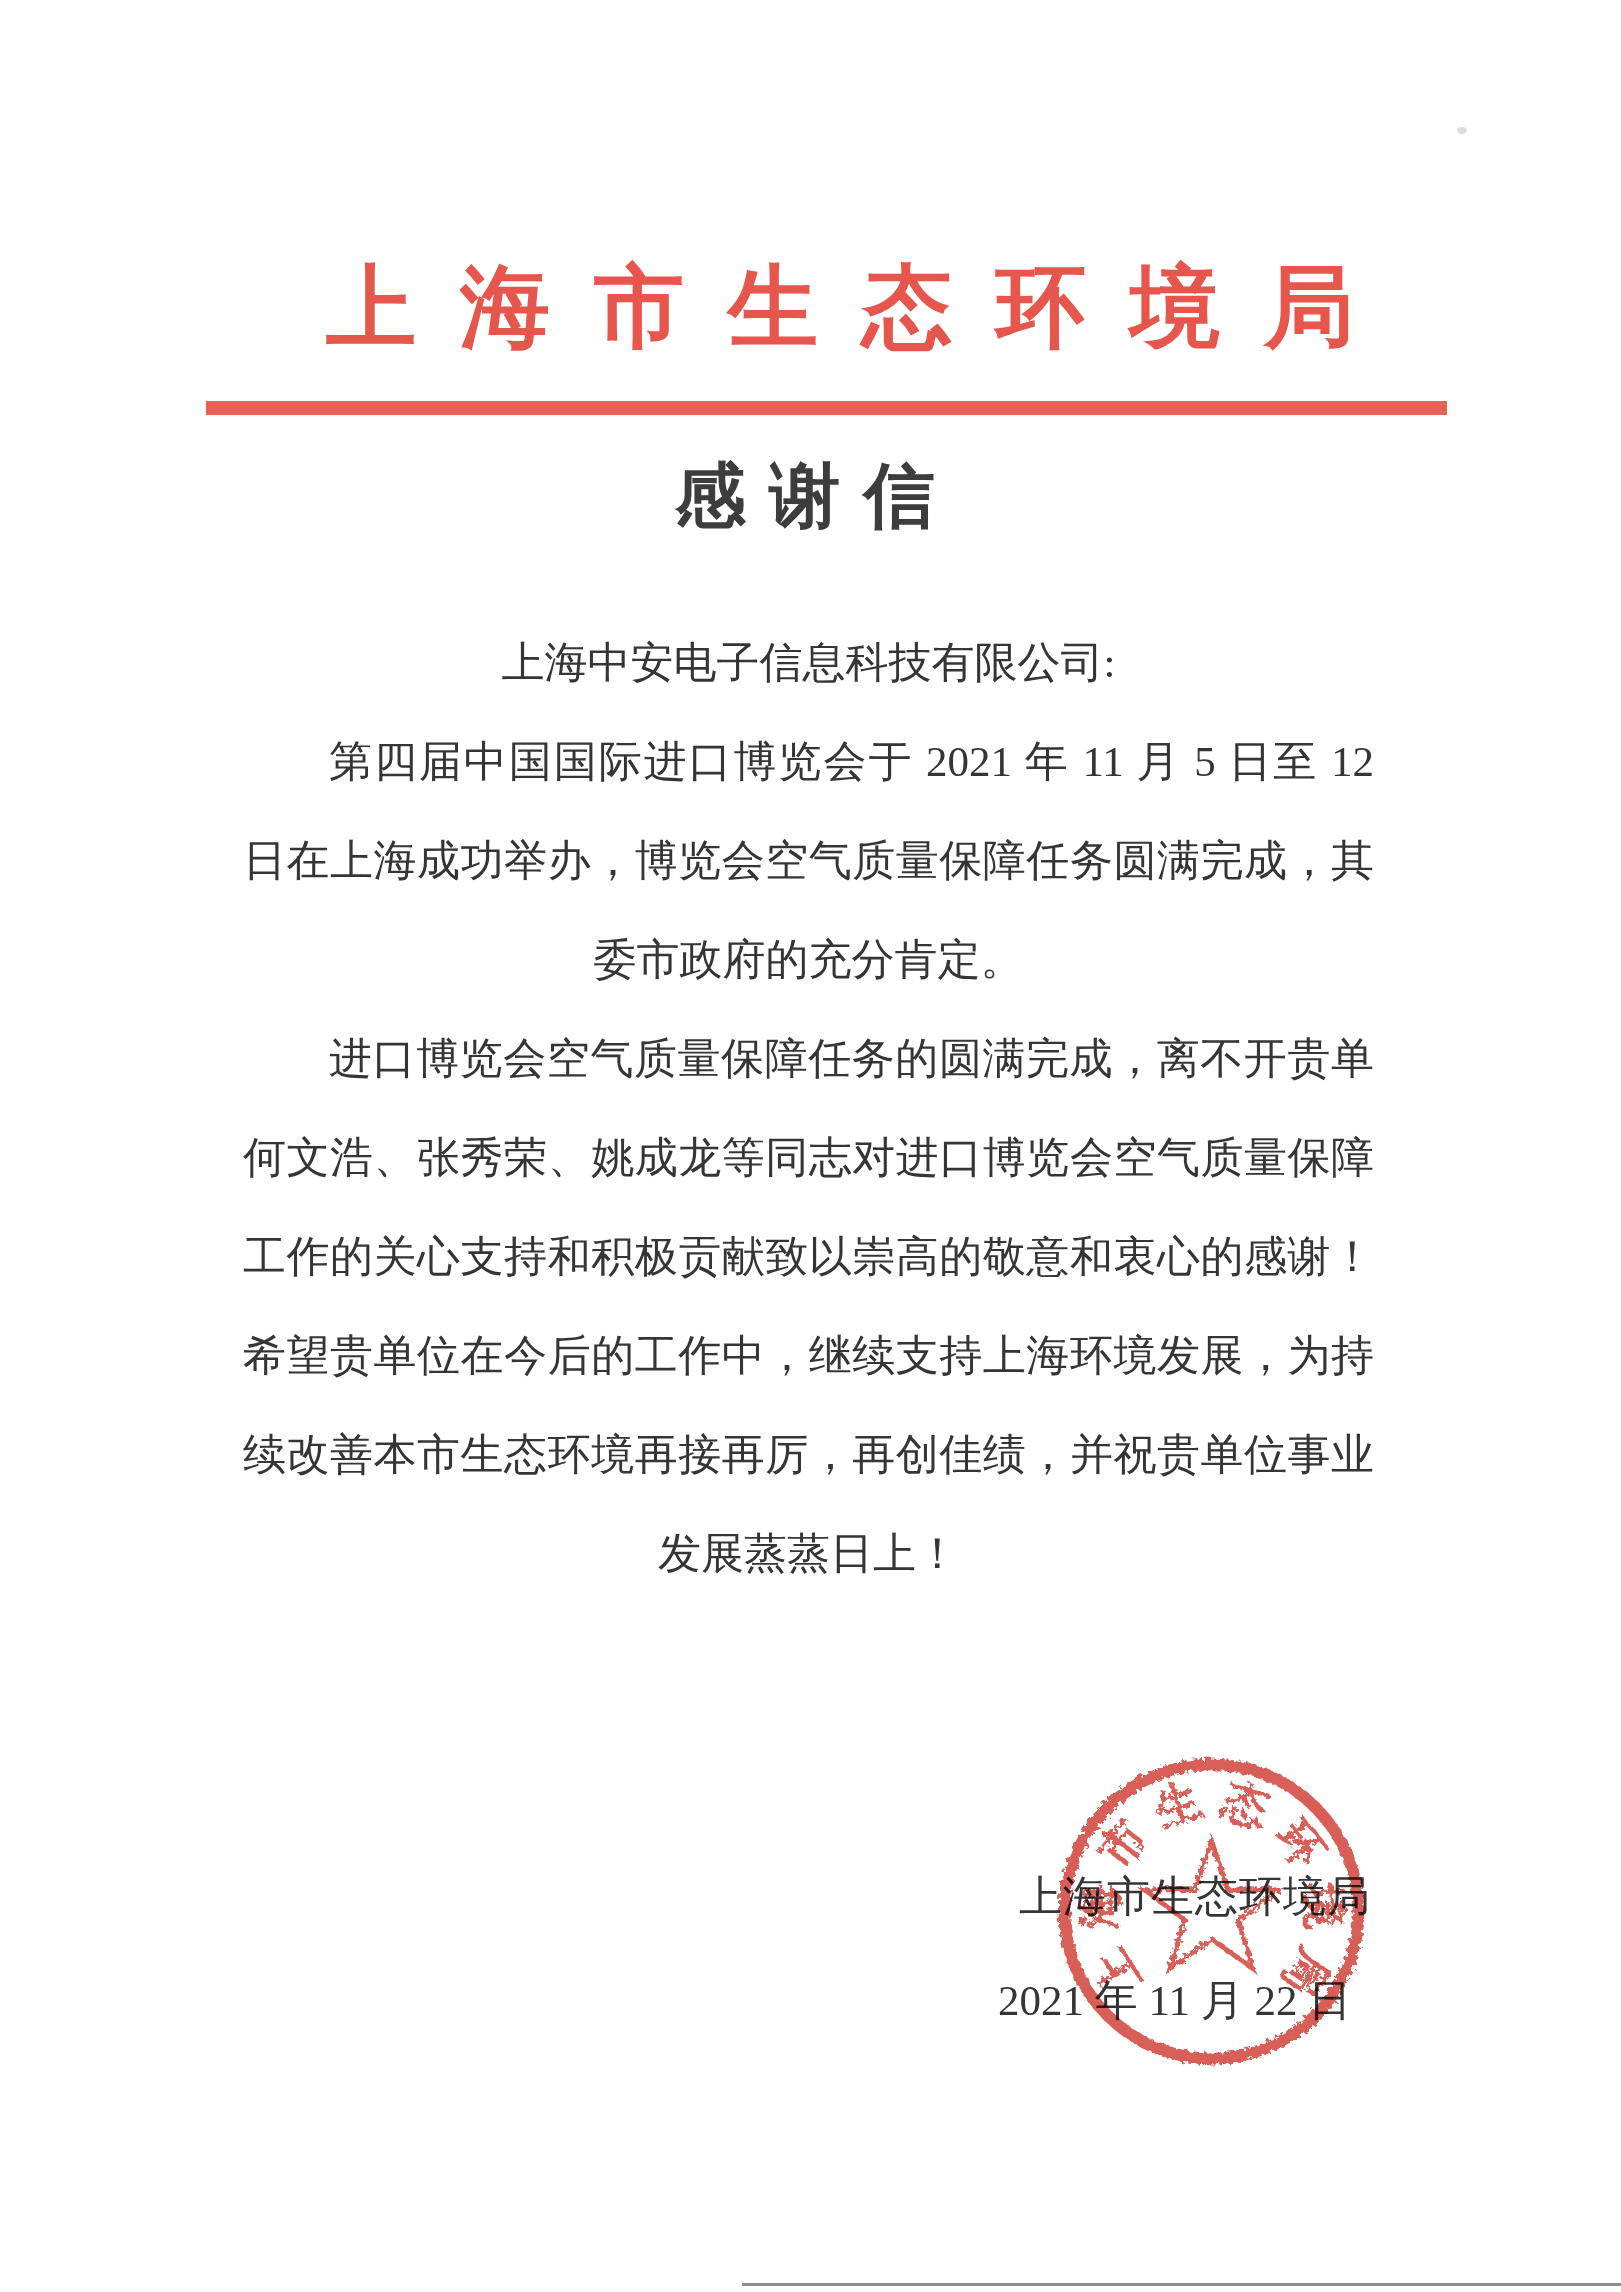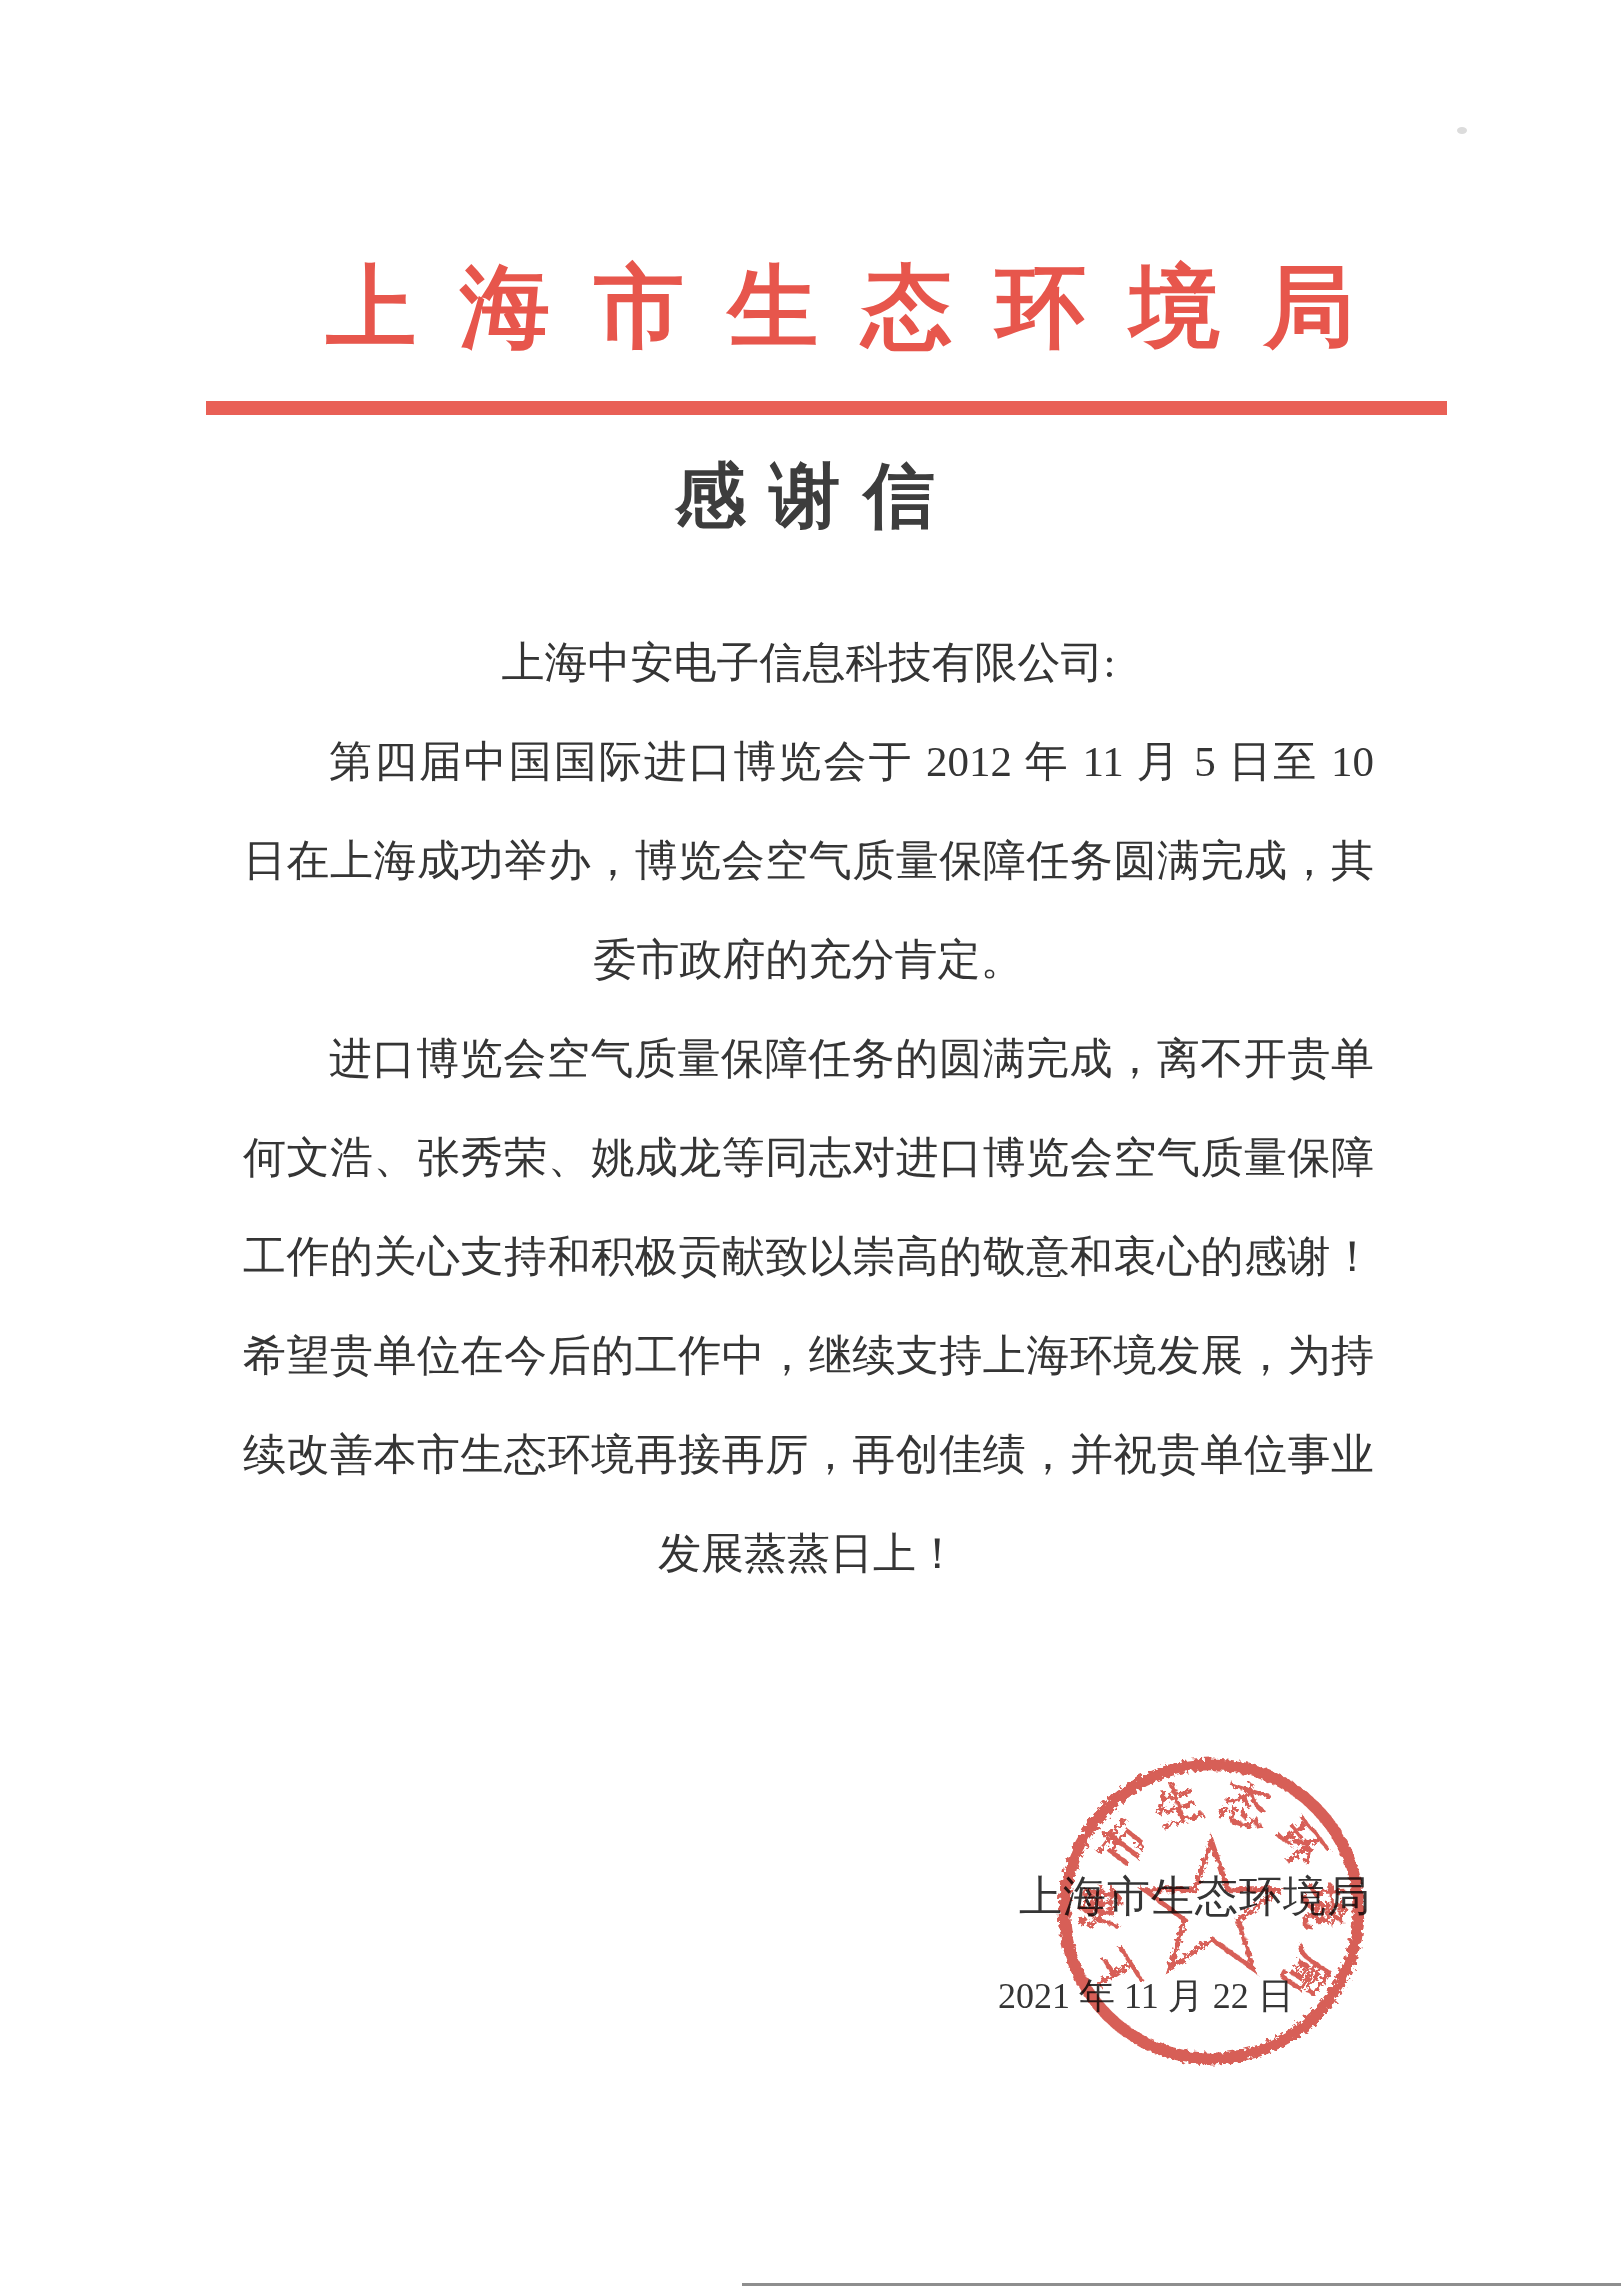--- a/index.html
+++ b/index.html
@@ -51,21 +51,21 @@
   }
   .line.indent{text-indent:86px;}
   
   .signature{
     position:absolute;left:1019px;top:1868px;
     font-size:43px;color:#353535;white-space:nowrap;
     letter-spacing:1px;
   }
   .date{
     position:absolute;left:998px;top:1972px;
-    font-size:36px;color:#353535;white-space:nowrap;
+    font-size:43px;color:#353535;white-space:nowrap;
   }
   
   .seal{
     position:absolute;left:1035px;top:1735px;
     width:353px;height:353px;
     mix-blend-mode:multiply;
     opacity:0.88;
   }
   
   .scan-edge-line{
@@ -84,21 +84,21 @@
 <div class="page">
 
   <div class="masthead">上海市生态环境局</div>
   <div class="masthead-rule"></div>
 
   <div class="letter-title">感谢信</div>
 
   <div class="body-block">
     <div class="line">上海中安电子信息科技有限公司:</div>
 
-    <div class="line indent stretch">第四届中国国际进口博览会于 2012 年 11 月 5 日至 10</div>
+    <div class="line indent stretch">第四届中国国际进口博览会于 2021 年 11 月 5 日至 12</div>
     <div class="line stretch">日在上海成功举办，博览会空气质量保障任务圆满完成，其</div>
     <div class="line">委市政府的充分肯定。</div>
 
     <div class="line indent stretch">进口博览会空气质量保障任务的圆满完成，离不开贵单</div>
     <div class="line stretch">何文浩、张秀荣、姚成龙等同志对进口博览会空气质量保障</div>
     <div class="line stretch">工作的关心支持和积极贡献致以崇高的敬意和衷心的感谢！</div>
     <div class="line stretch">希望贵单位在今后的工作中，继续支持上海环境发展，为持</div>
     <div class="line stretch">续改善本市生态环境再接再厉，再创佳绩，并祝贵单位事业</div>
     <div class="line">发展蒸蒸日上！</div>
   </div>

